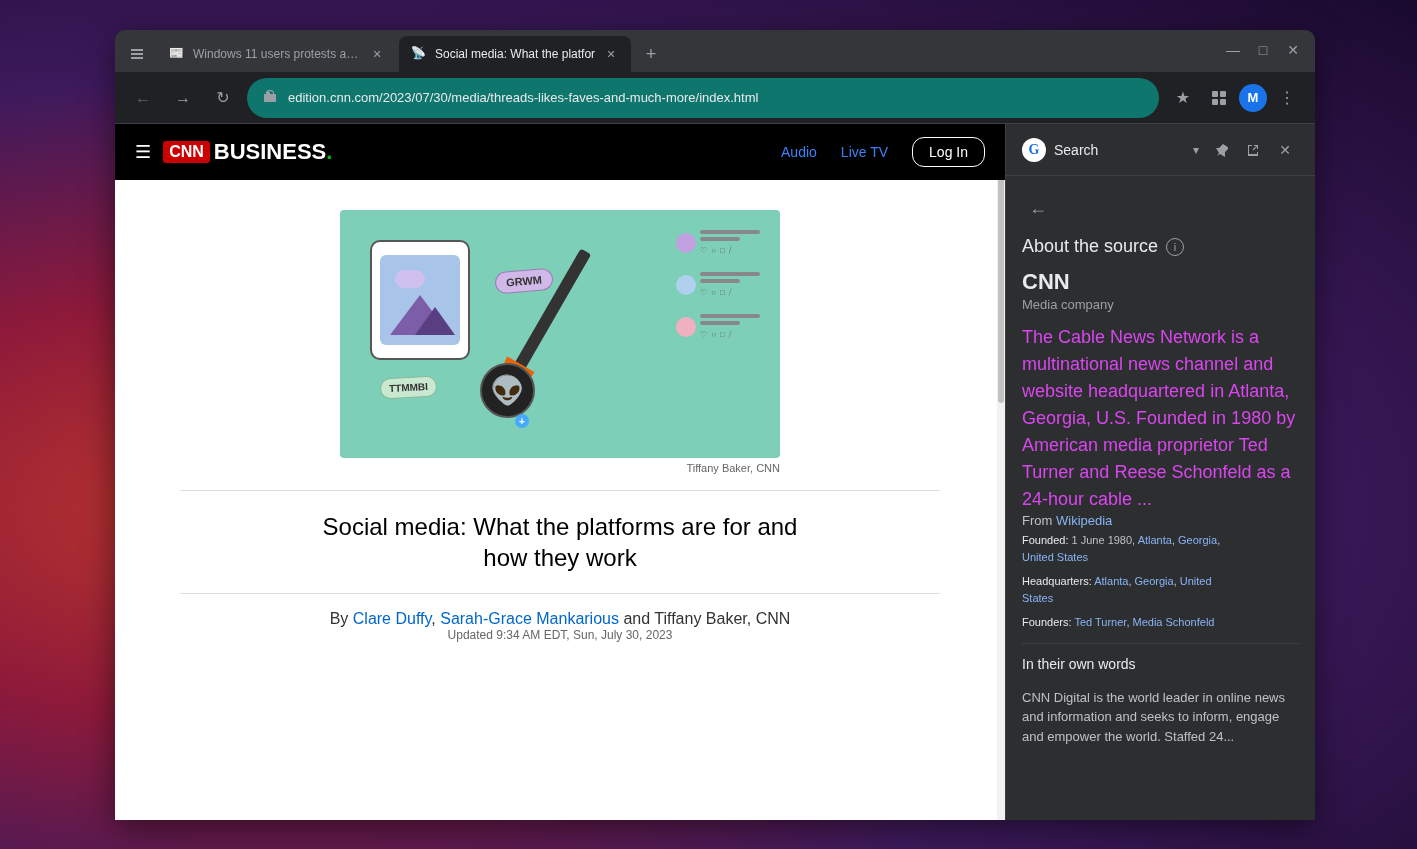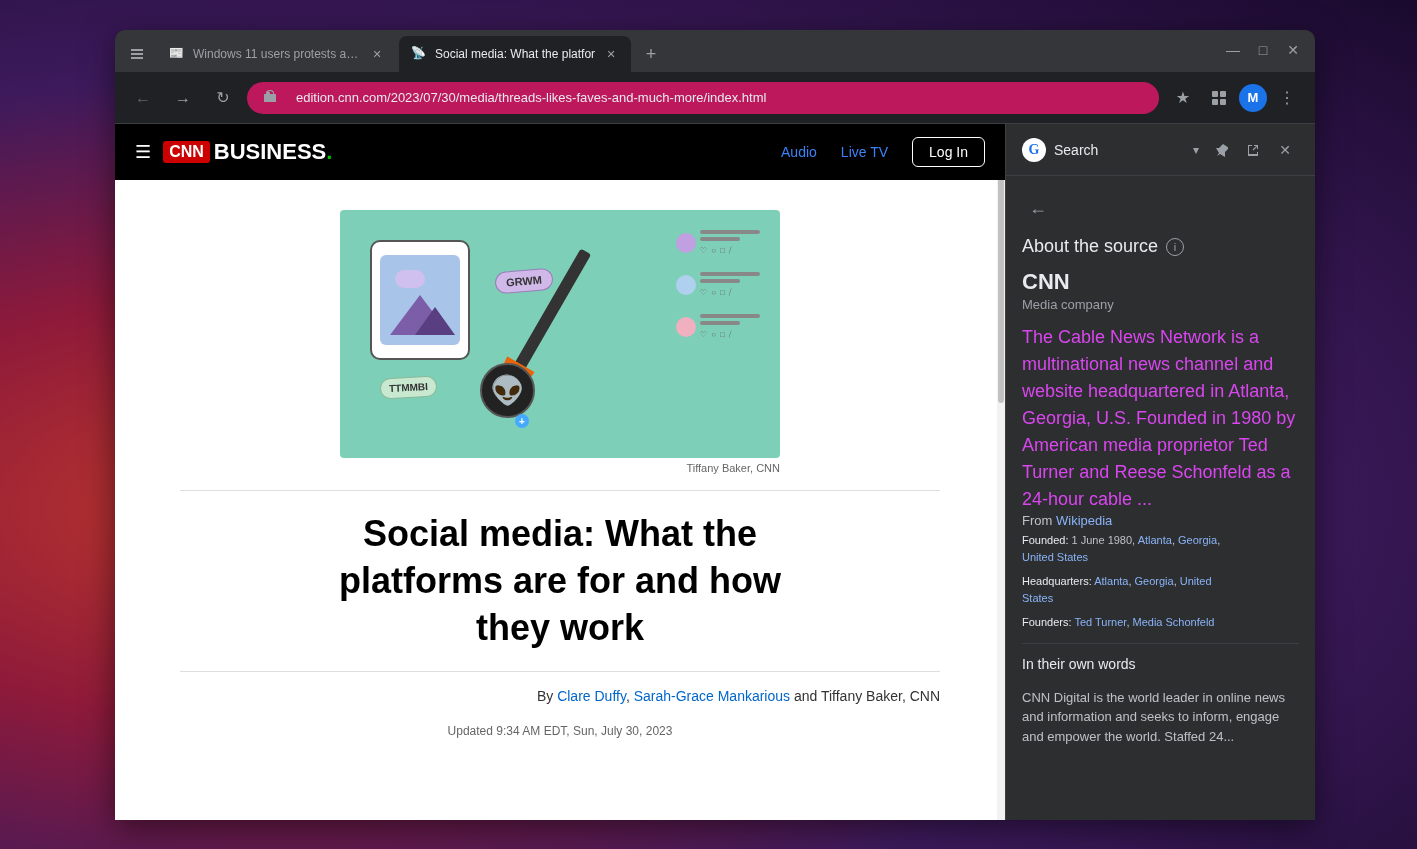--- a/index.html
+++ b/index.html
@@ -148,27 +148,27 @@
       display: flex;
       align-items: center;
       justify-content: center;
       color: #9aa0a6;
       font-size: 16px;
       border-radius: 50%;
     }
     .nav-btn.disabled { color: #5f6368; cursor: default; }
     .url-bar {
       flex: 1;
-      height: 32px;
-      background: #be185d;
+      height: 40px;
+      background: #0f766e;
       border-radius: 20px;
       display: flex;
       align-items: center;
       padding: 0 16px;
-      gap: 20px;
+      gap: 12px;
       cursor: text;
     }
     .url-security-icon {
       color: #9aa0a6;
       font-size: 13px;
     }
     .url-text {
       font-size: 13px;
       color: #e8eaed;
       flex: 1;
@@ -289,21 +289,21 @@
     .cnn-nav-link {
       color: #3b82f6;
       text-decoration: none;
       font-size: 14px;
     }
     .login-btn {
       border: 1px solid white;
       color: white;
       background: transparent;
       padding: 6px 16px;
-      border-radius: 6px;
+      border-radius: 12px;
       font-size: 14px;
       cursor: pointer;
     }
 
     
     .article-content {
       background: white;
       padding: 20px 40px;
       max-width: 840px;
       margin: 0 auto;
@@ -496,38 +496,38 @@
       font-size: 8px;
       color: #666;
     }
     .image-caption {
       font-size: 11px;
       color: #666;
       text-align: right;
       margin-top: 4px;
     }
     .article-title {
-      font-size: 36px;
-      font-weight: bold;
+      font-size: 24px;
+      font-weight: normal;
       color: #000;
       text-align: center;
       margin: 20px auto;
       max-width: 480px;
       line-height: 1.3;
     }
     .article-divider {
       border: none;
       border-top: 1px solid #ddd;
       margin: 16px 0;
     }
     .article-byline {
-      font-size: 14px;
+      font-size: 16px;
       color: #333;
-      text-align: right;
-      margin-bottom: 20px;
+      text-align: center;
+      margin-bottom: 0;
     }
     .article-byline a {
       color: #0066cc;
       text-decoration: none;
     }
     .article-date {
       font-size: 12px;
       color: #666;
       text-align: center;
     }

